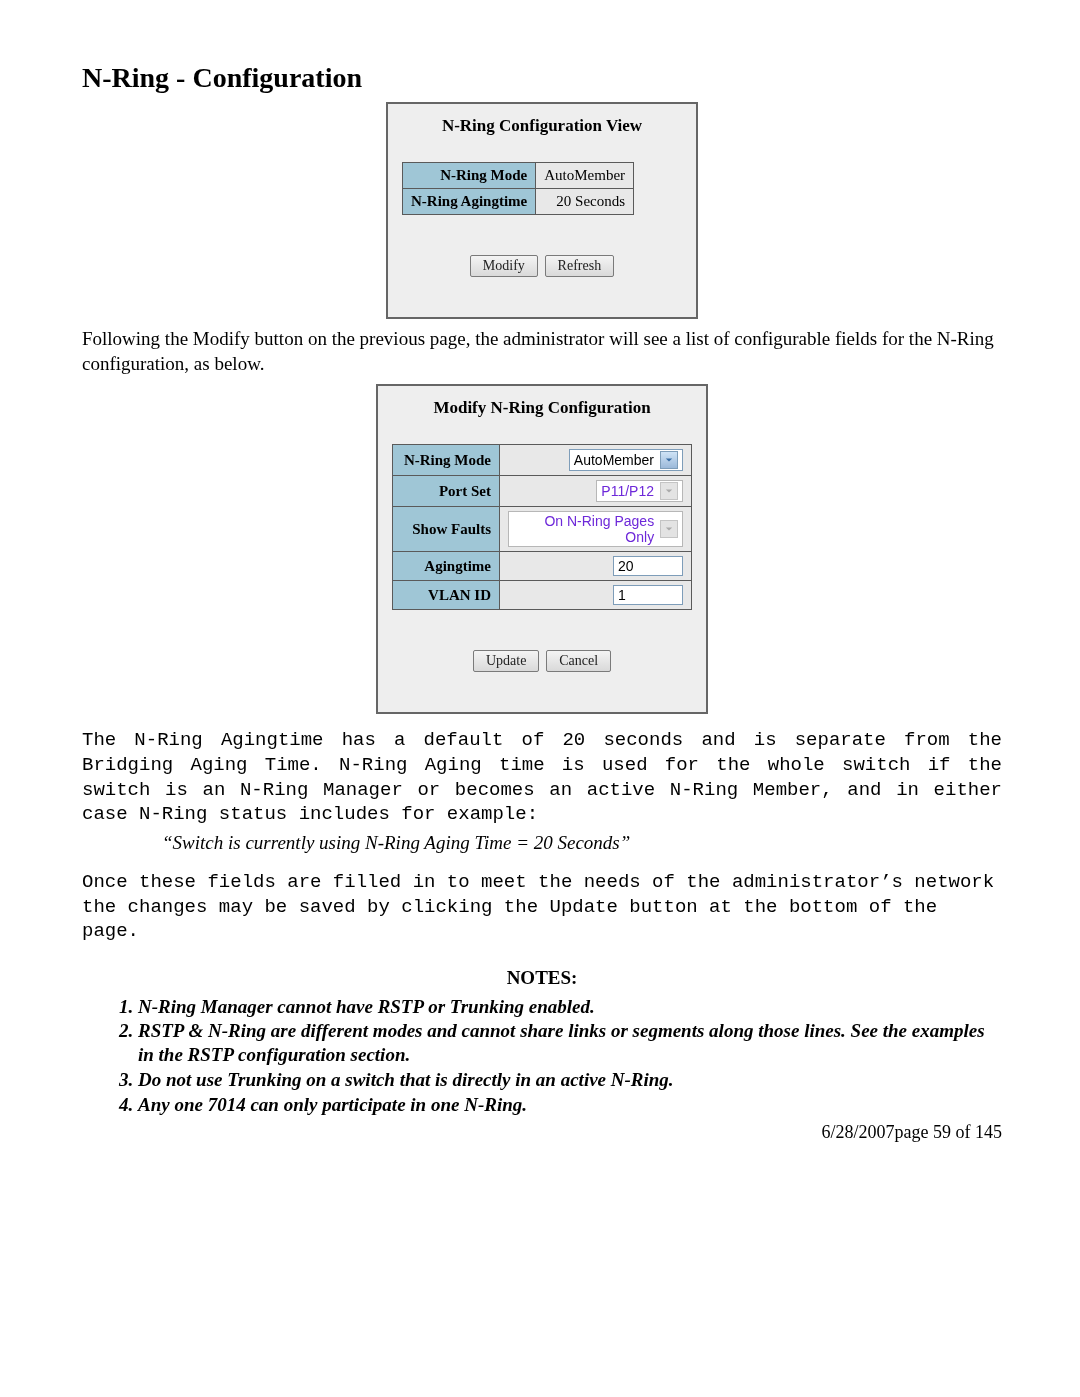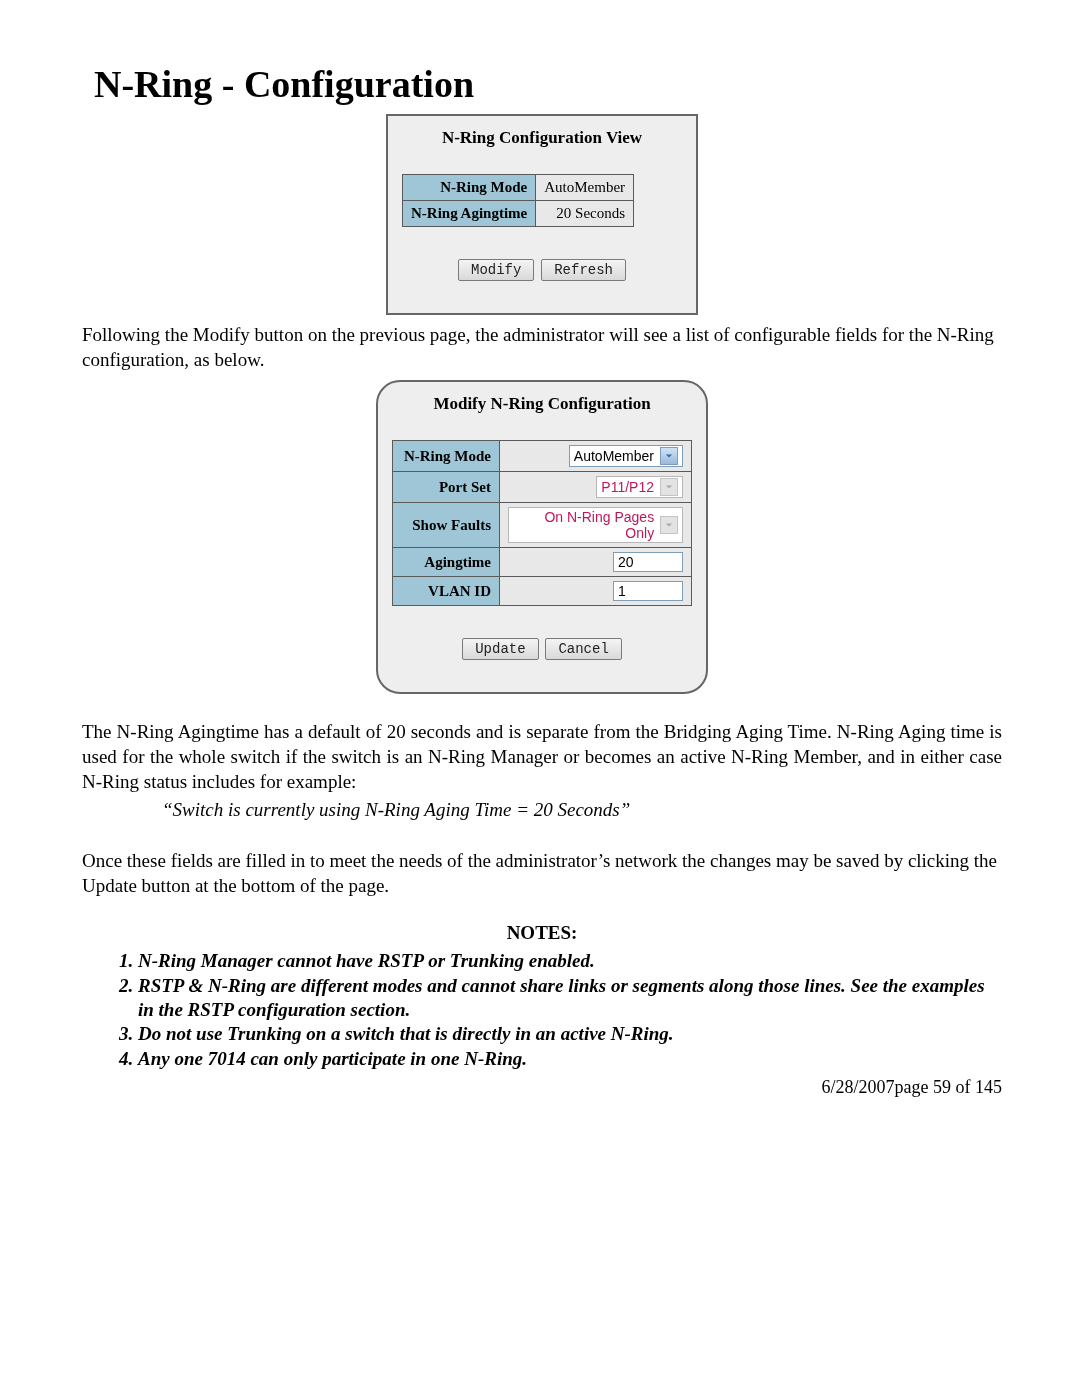--- a/index.html
+++ b/index.html
@@ -1,40 +1,40 @@
 <!DOCTYPE html>
 <html><head>
 <meta charset="utf-8">
 <style>
   html,body{margin:0;padding:0;background:#fff;}
   body{font-family:"Times New Roman",Times,serif;font-size:19px;color:#000;width:1080px;}
   .page{padding:62px 78px 30px 82px;}
-  h1{font-size:38px;font-weight:bold;margin:0 0 4px 12px;}
+  h1{font-size:28px;font-weight:bold;margin:0 0 4px 0;}
   p{margin:0 0 4px 0;line-height:1.3;}
   .center{display:flex;justify-content:center;margin:8px 0;}
   
   .panel{border:2px solid #666;background:#eeeeee;padding:12px 14px 28px;font-family:Georgia,"Times New Roman",serif;}
   .panel-title{font-weight:bold;text-align:center;font-size:17px;margin-bottom:26px;}
   table.cfg{border-collapse:collapse;font-size:15px;}
   table.cfg td,table.cfg th{border:1px solid #5a5a5a;padding:4px 8px;text-align:right;font-family:Georgia,"Times New Roman",serif;}
   table.cfg th{background:#9fc6d6;font-weight:bold;}
   table.cfg td{background:#e8e8e8;}
   .btn-row{text-align:center;margin-top:28px;}
-  .btn{display:inline-block;background:linear-gradient(#f4f4f4,#d9d9d9);border:1px solid #7a7a7a;border-radius:2px;padding:2px 12px;font-family:Liberation Mono, monospace;font-size:14px;color:#222;margin:4px 1px;cursor:pointer;}
+  .btn{display:inline-block;background:linear-gradient(#f4f4f4,#d9d9d9);border:1px solid #7a7a7a;border-radius:2px;padding:2px 12px;font-family:Liberation Serif, serif;font-size:14px;color:#222;margin:12px 1px;cursor:pointer;}
   
   .sel, .inp{font-family:Arial,Helvetica,sans-serif;font-size:14px;border:1px solid #7e9db9;background:#fff;padding:1px 4px;display:inline-flex;align-items:center;}
   .sel{gap:6px;}
-  .sel.disabled,.inp.disabled{color:#be185d;border-color:#b7b7b7;background:#fff;}
+  .sel.disabled,.inp.disabled{color:#6d28d9;border-color:#b7b7b7;background:#fff;}
   .chev{width:16px;height:16px;background:linear-gradient(#cfe3f6,#9cb9d9);border:1px solid #7e9db9;display:inline-flex;align-items:center;justify-content:center;}
   .chev svg{width:8px;height:8px;}
   .sel.disabled .chev{background:#e3e3e3;border-color:#c4c4c4;}
   
   #panel2 table.cfg th{width:90px;}
   
-  .mt14{margin-top:26px;}
+  .mt14{margin-top:14px;font-family:Liberation Mono, monospace;}
   .quote{font-style:italic;margin-left:80px;}
   .notes-h{font-weight:bold;margin-top:22px;text-align:center;}
   ol.notes{font-style:italic;font-weight:bold;margin:2px 0 0 28px;padding:0 0 0 28px;}
   ol.notes li{margin-bottom:1px;line-height:1.25;}
   .footer{display:flex;justify-content:flex-end;font-size:18px;margin-top:6px;}
 </style>
 </head>
 <body>
 
 <div class="page">
@@ -59,21 +59,21 @@
       <div class="btn-row">
         <span class="btn">Modify</span>
         <span class="btn">Refresh</span>
       </div>
     </div>
   </div>
 
   <p>Following the Modify button on the previous page, the administrator will see a list of configurable fields for the N-Ring configuration, as below.</p>
 
   <div class="center">
-    <div id="panel2" class="panel" style="width:300px;border-radius:24px;">
+    <div id="panel2" class="panel" style="width:300px;">
       <div class="panel-title">Modify N-Ring Configuration</div>
       <table class="cfg" style="width:100%;">
         <tbody>
             <tr>
           <th>N-Ring Mode</th>
           <td>
             <span class="sel">
               <span>AutoMember</span>
               <span class="chev">
                     <svg viewBox="0 0 10 10">

